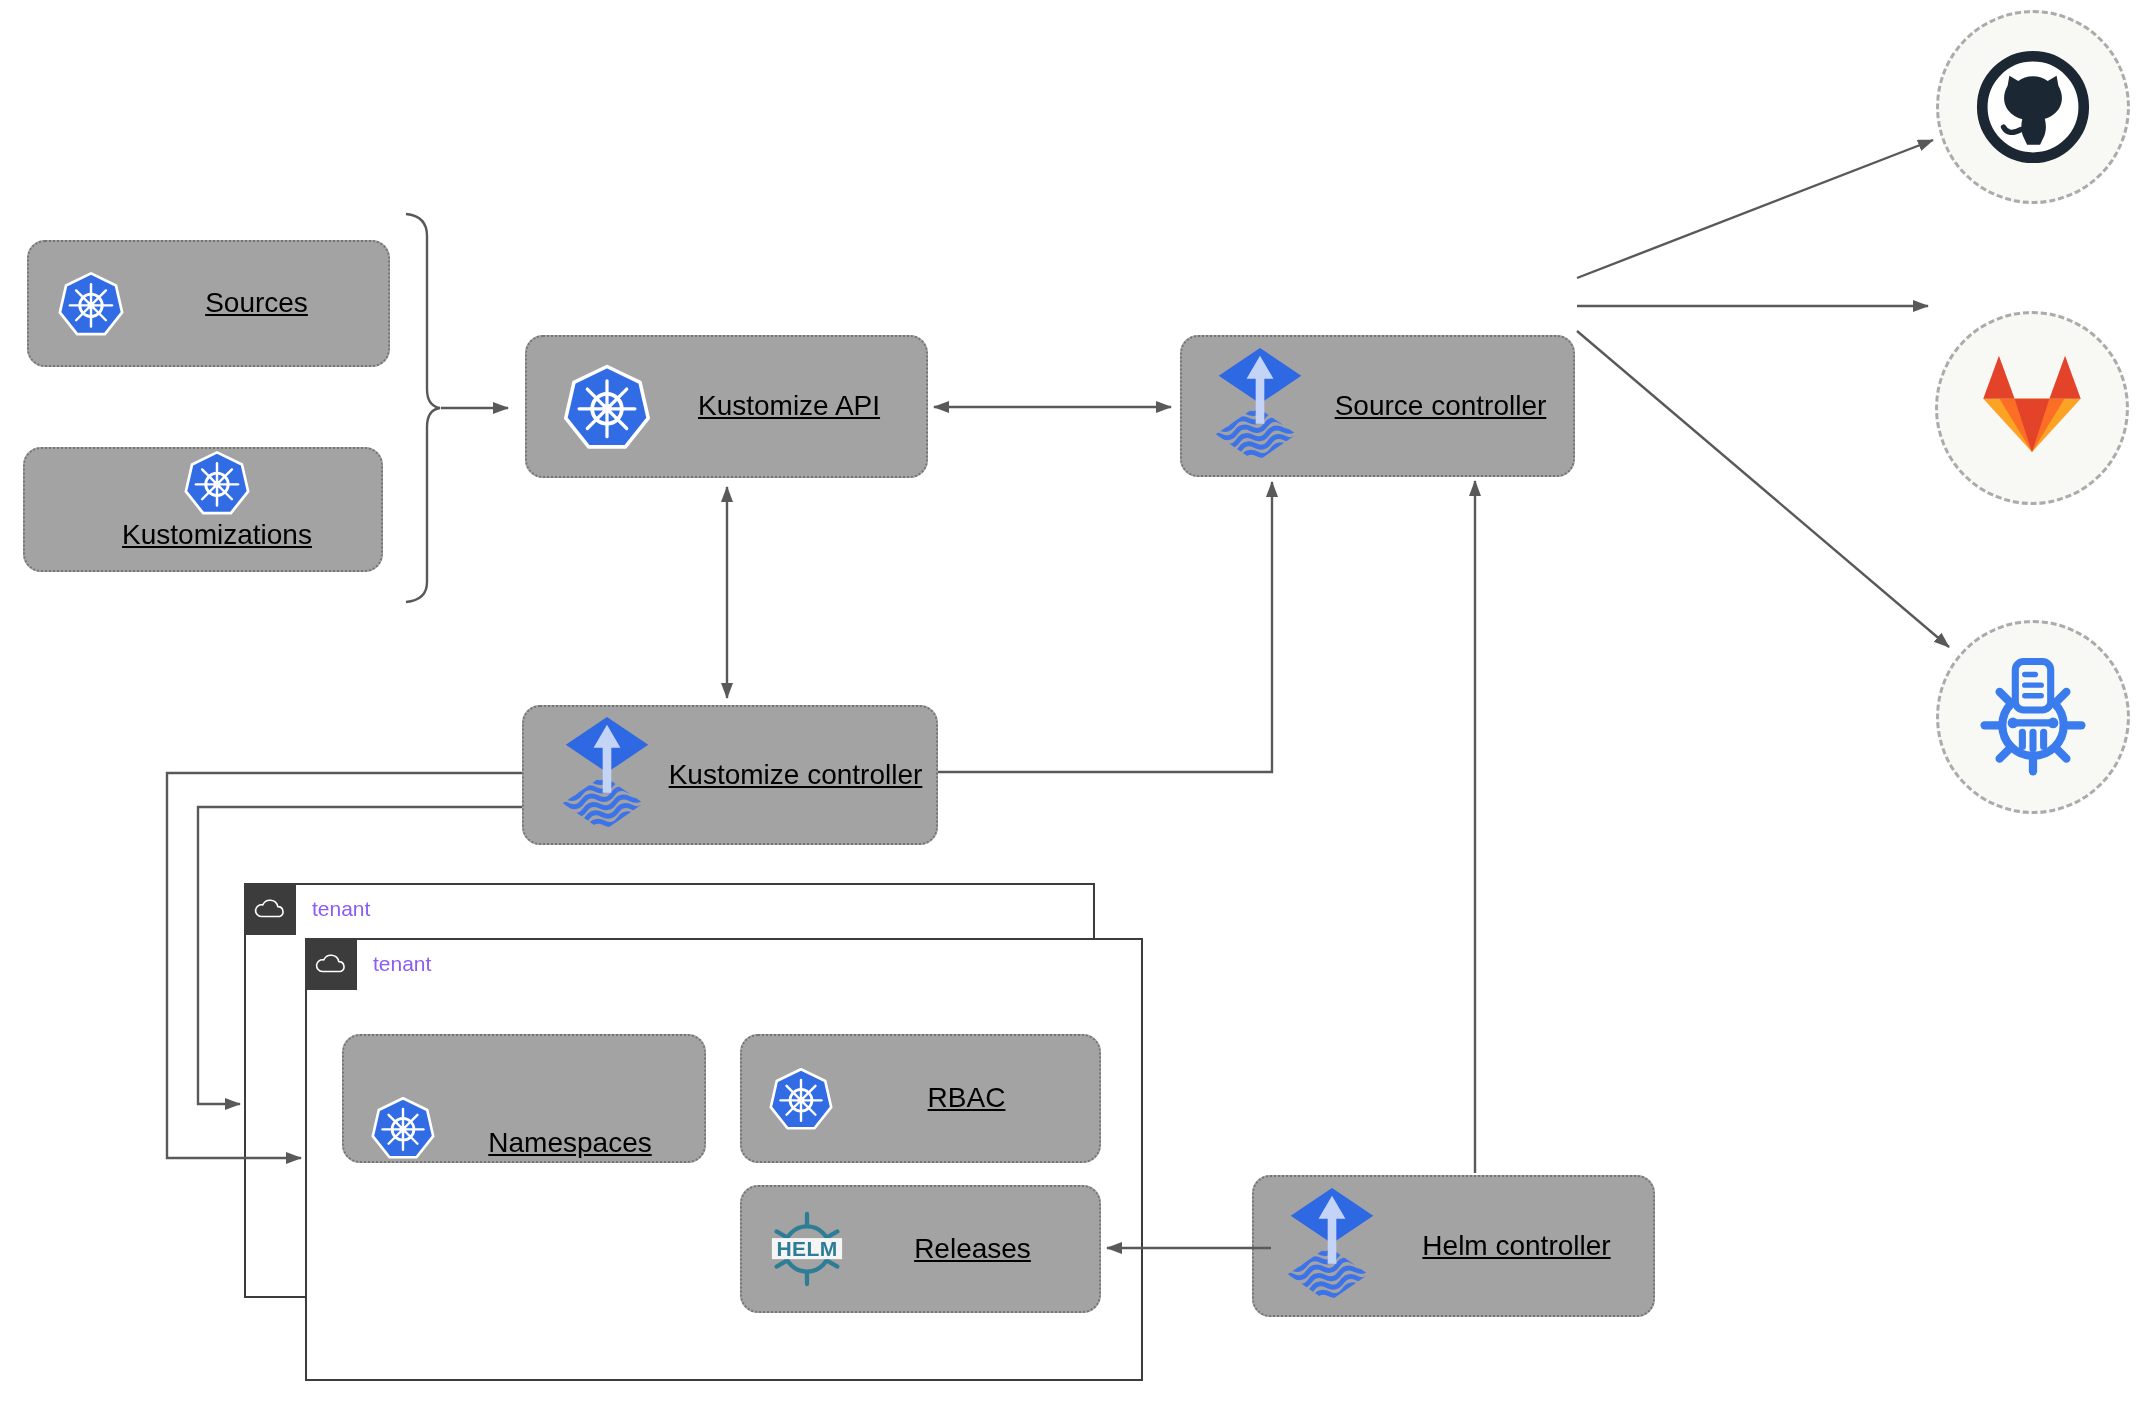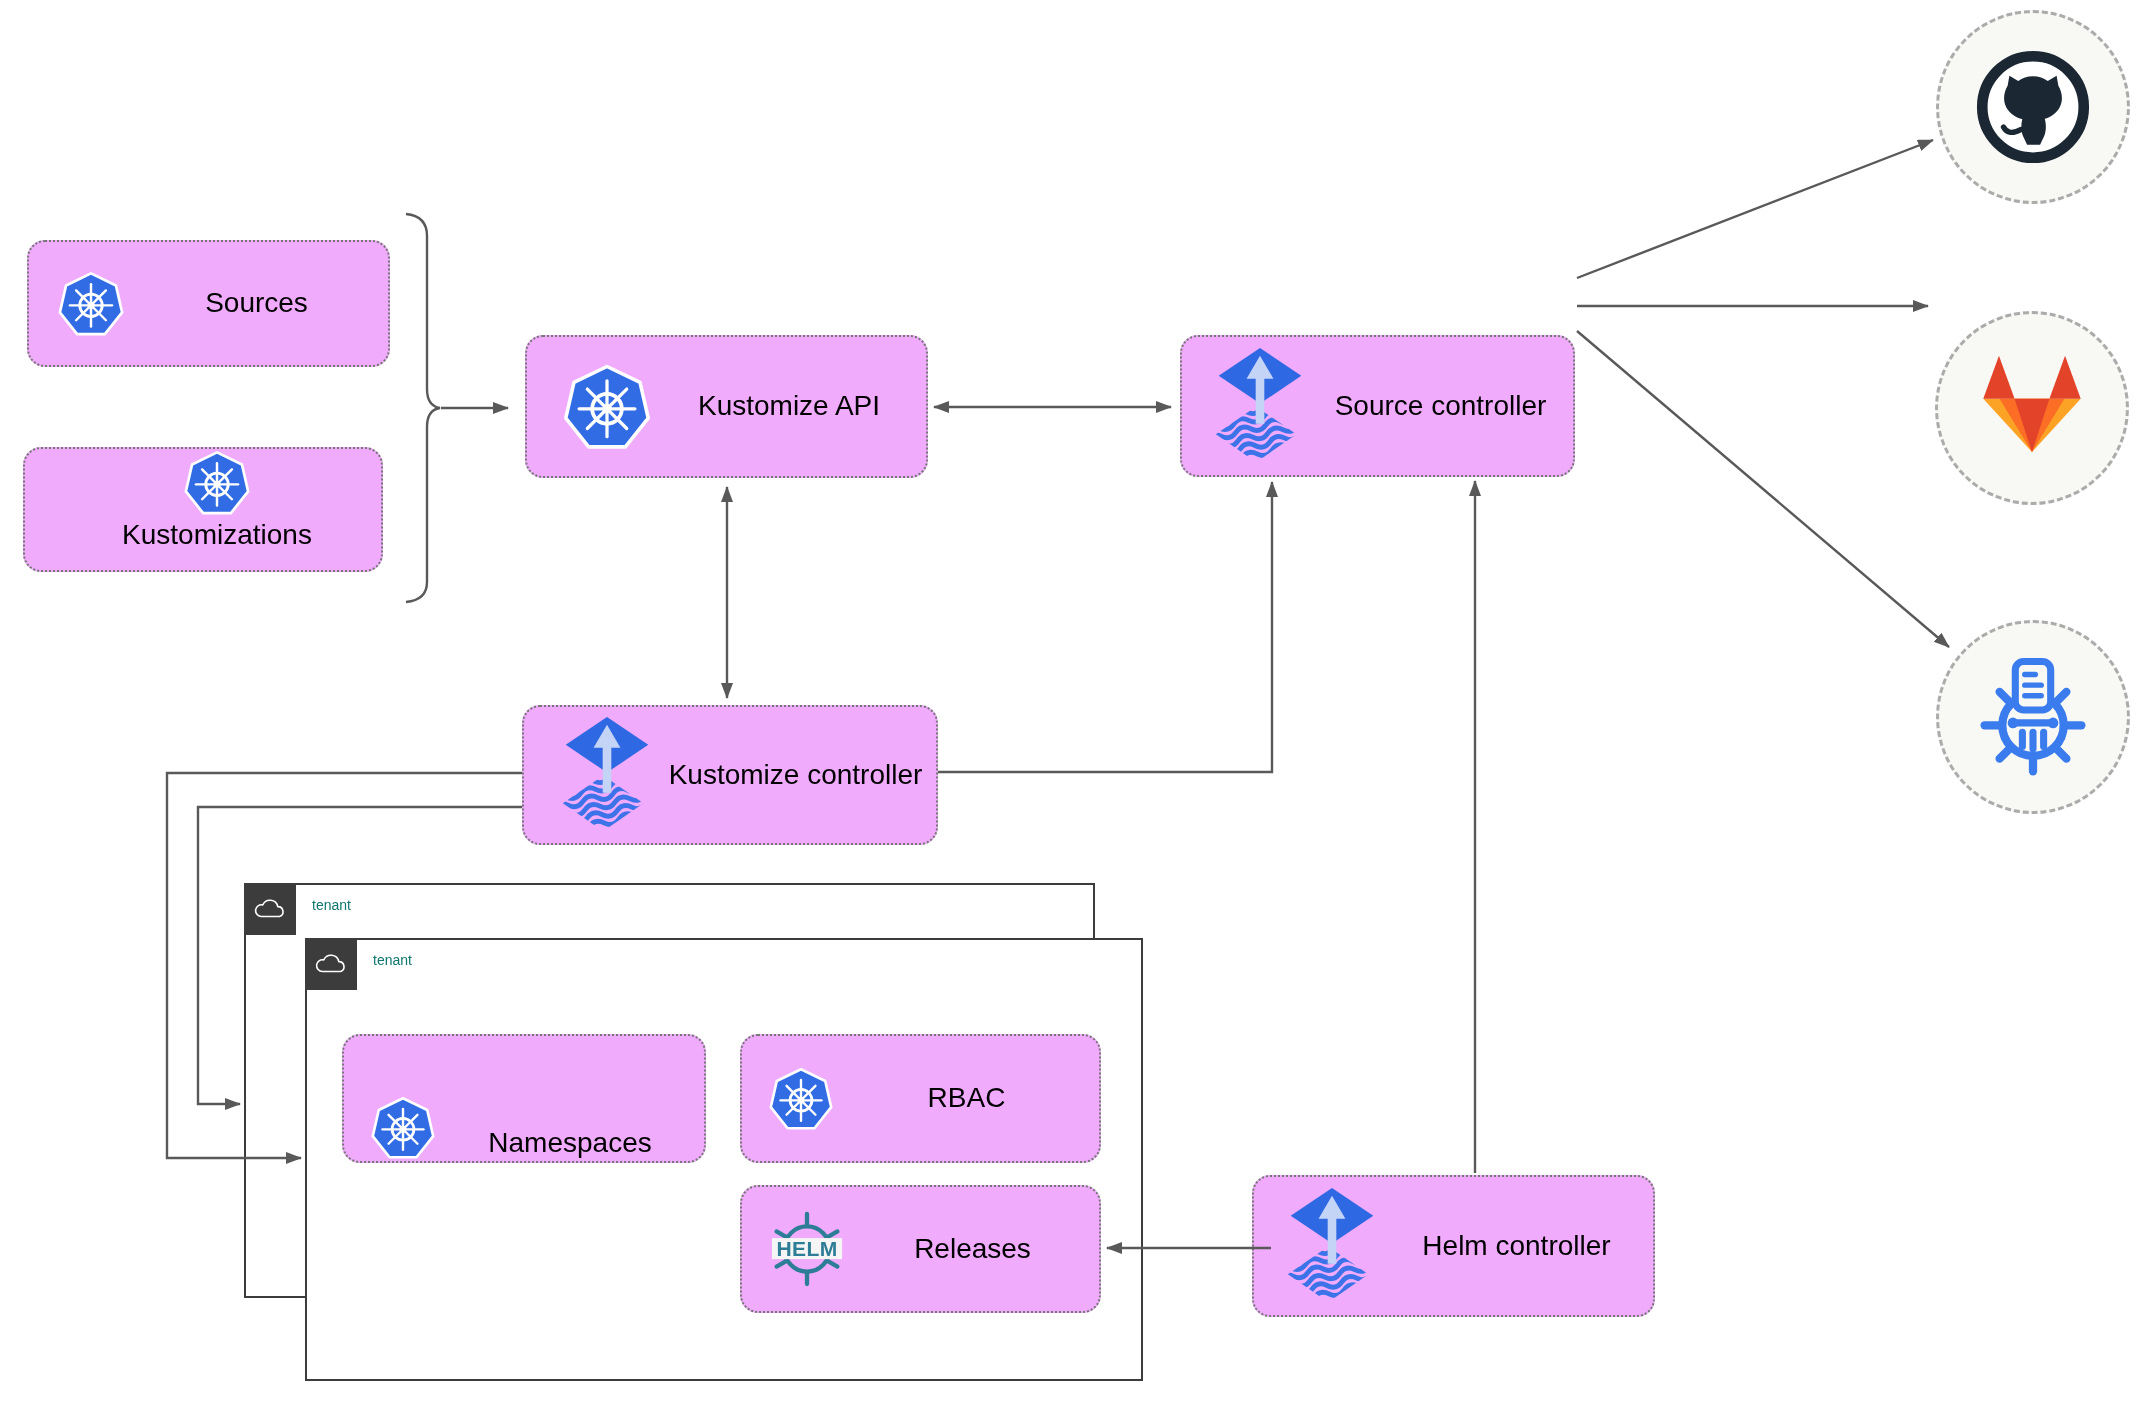--- a/index.html
+++ b/index.html
@@ -1,40 +1,40 @@
 <!DOCTYPE html>
 <html><head>
 <meta charset="utf-8">
 <style>
   html,body{margin:0;padding:0;background:#ffffff;}
   #canvas{
     position:relative;width:2144px;height:1407px;background:#ffffff;
     font-family:"Liberation Sans",sans-serif;overflow:hidden;
   }
   .node{
-    position:absolute;box-sizing:border-box;background:#f0abfc;
+    position:absolute;box-sizing:border-box;background:#a3a3a3;
     border:2px dotted #757575;border-radius:18px;
-    display:flex;align-items:center;z-index:5;
+    display:flex;align-items:center;z-index:5;text-decoration:underline;
   }
   .node .label{
     flex:1;text-align:center;font-size:28px;color:#000;line-height:1.3;
   }
   .node.two-line .label span, .node .label{word-spacing:normal;}
   .wrap170{max-width:175px;margin:0 auto;}
   .icon{flex:0 0 auto;display:block;}
   .tenant-box{
     position:absolute;box-sizing:border-box;background:#ffffff;
     border:2px solid #3c3c3c;
   }
   .tenant-tab{
     position:absolute;width:52px;height:52px;background:#3c3c3c;
     display:flex;align-items:center;justify-content:center;z-index:4;
   }
   .tenant-label{
-    position:absolute;font-size:14px;color:#0f766e;z-index:4;
+    position:absolute;font-size:21px;color:#8b5cf6;z-index:4;
   }
   .endpoint{
     position:absolute;width:194px;height:194px;border-radius:50%;
     box-sizing:border-box;border:3px dashed #ababab;background:#f8f8f5;
     display:flex;align-items:center;justify-content:center;z-index:5;
   }
   #edges{position:absolute;left:0;top:0;z-index:9;pointer-events:none;}
   .zb1{z-index:1}.zb2{z-index:2}.zb3{z-index:3}.zb4{z-index:4}
 </style>
 </head>

